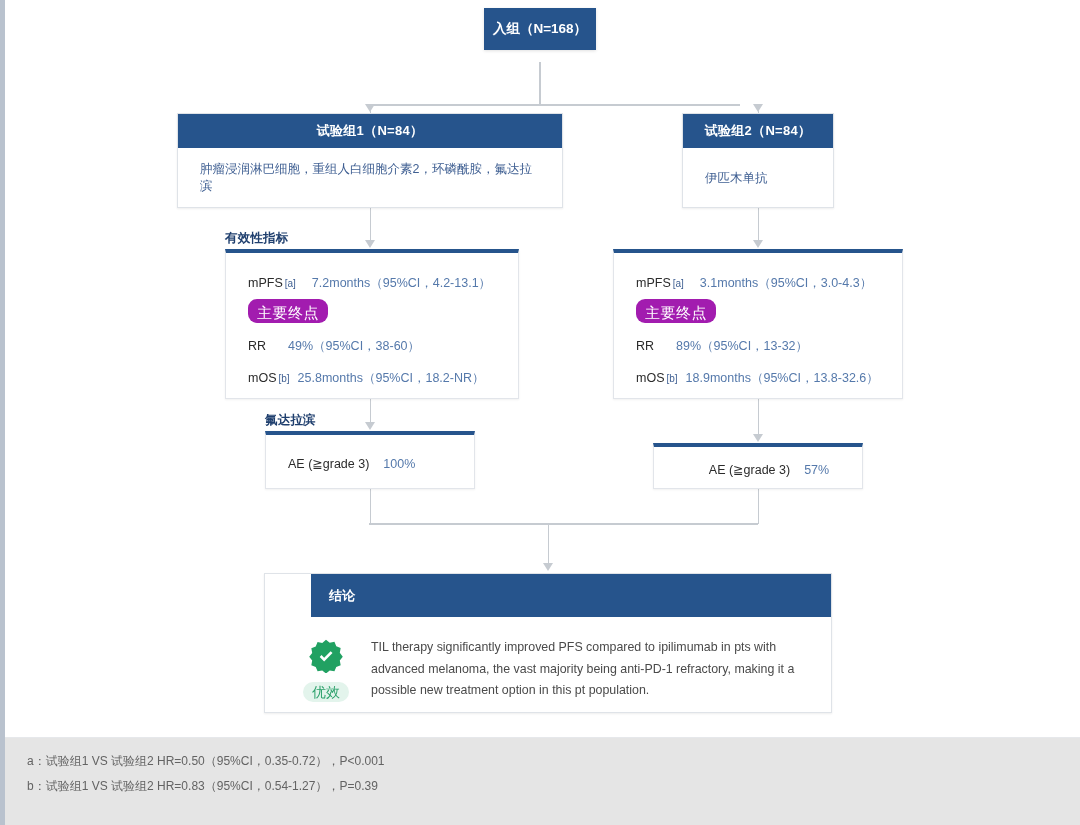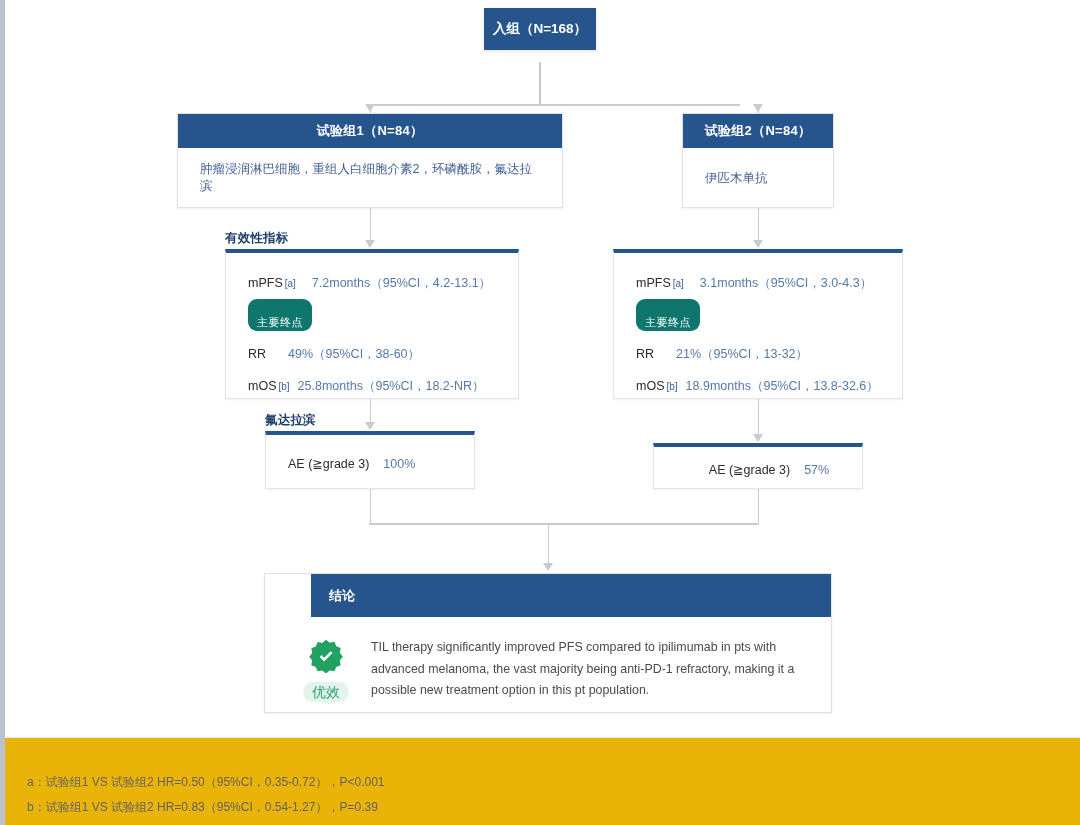--- a/index.html
+++ b/index.html
@@ -95,25 +95,25 @@
     font-size: 10px;
     color: #3f5f92;
     vertical-align: super;
     margin-left: 2px;
     font-weight: normal;
   }
   .metric-val { color: #5579ab; white-space: nowrap; }
 
   .badge-primary {
     display: inline-block;
-    background: #0f766e;
+    background: #a21caf;
     color: #ffffff;
-    font-size: 11px;
+    font-size: 15px;
     border-radius: 9px;
-    padding: 18px 9px 3px;
+    padding: 6px 9px 3px;
     letter-spacing: .5px;
     line-height: 1;
   }
 
   
   #conclusion-node { left: 264px; top: 573px; width: 568px; height: 140px; }
   .concl-head { height: 43px; font-size: 13px; margin-left: 46px; }
   .concl-body {
     display: flex;
     align-items: flex-start;
@@ -144,23 +144,23 @@
     font-size: 12.4px;
     line-height: 1.75;
     max-width: 450px;
   }
 
   
   #footnote-panel {
     position: absolute;
     left: 5px; top: 737px;
     width: 1075px; height: 88px;
-    background: #eab308;
+    background: #e5e5e5;
     border-top: 1px solid #e6e8eb;
-    padding: 32px 0 0 22px;
+    padding: 11px 0 0 22px;
   }
   .footnote-line {
     color: #636363;
     font-size: 12px;
     line-height: 2.05;
     white-space: nowrap;
   }
 
   
   .conn { position: absolute; background: #c6cbd1; }
@@ -246,21 +246,21 @@
     <div class="metric-row">
       <span class="metric-key">mPFS</span>
       <span class="sup">[a]</span>
       <span class="metric-val" style="margin-left:16px;">3.1months（95%CI，3.0-4.3）</span>
     </div>
     <div style="margin-top:7px;">
       <span class="badge-primary">主要终点</span>
     </div>
     <div class="metric-row" style="margin-top:15px;">
       <span class="metric-key">RR</span>
-      <span class="metric-val" style="margin-left:22px;">21%（95%CI，13-32）</span>
+      <span class="metric-val" style="margin-left:22px;">89%（95%CI，13-32）</span>
     </div>
     <div class="metric-row" style="margin-top:15px;">
       <span class="metric-key">mOS</span>
       <span class="sup">[b]</span>
       <span class="metric-val" style="margin-left:8px;">18.9months（95%CI，13.8-32.6）</span>
     </div>
   </div>
 
   <div class="abs sec-label" style="left:265px; top:412px;">氟达拉滨</div>
 

